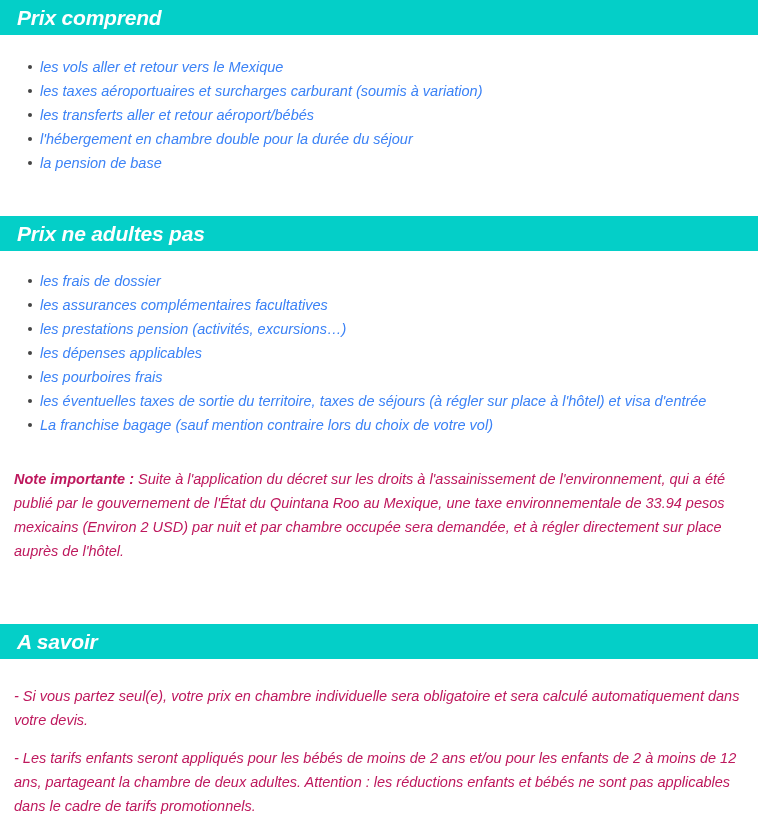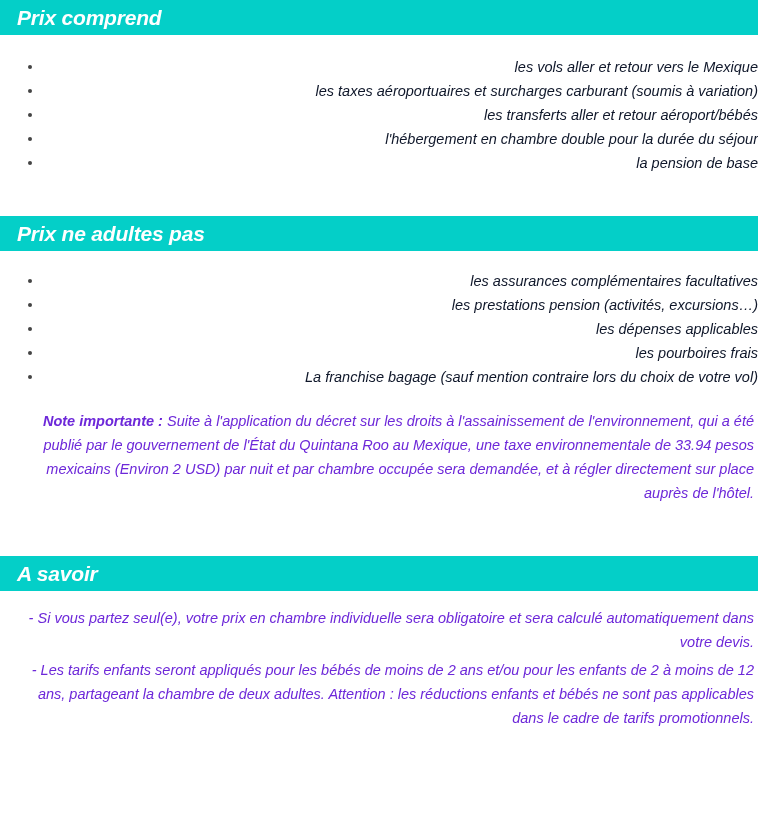--- a/index.html
+++ b/index.html
@@ -12,21 +12,20 @@
     height: 819px;
     font-family: "Liberation Sans", sans-serif;
     color: #444444;
     overflow: hidden;
   }
   .page {
     width: 758px;
     height: 819px;
     position: relative;
     background: #ffffff;
-    text-align: right;
   }
 
   
   .section-bar {
     background: #04cfc8;
     height: 35px;
     display: flex;
     align-items: center;
     padding: 0 0 0 17px;
     box-sizing: border-box;
@@ -47,40 +46,40 @@
     list-style: none;
     margin: 0;
     padding: 0;
   }
   ul.bullets li {
     position: relative;
     padding-left: 40px;
     font-style: italic;
     font-size: 14.5px;
     line-height: 24px;
-    color: #0f172a;
+    color: #3b82f6;
     white-space: nowrap;
   }
   ul.bullets li .dot {
     position: absolute;
     left: 28px;
     top: 10px;
     width: 4px;
     height: 4px;
     border-radius: 50%;
     background: #444444;
   }
 
   
   .para {
     font-style: italic;
     font-size: 14.5px;
     line-height: 24px;
-    color: #6d28d9;
-    margin: 4px;
+    color: #be185d;
+    margin: 14px;
   }
   .para b {
     font-weight: bold;
     font-style: italic;
   }
 
   
   .list-block-1 { padding-top: 20px; }
   .list-block-2 { padding-top: 18px; }
   .gap-after-list-1 { height: 41px; }
@@ -126,33 +125,41 @@
   <div class="gap-after-list-1"></div>
 
   <div class="section-bar">
     <span class="bar-title">Prix ne adultes pas</span>
   </div>
 
   <div class="list-block-2">
     <ul class="bullets">
       <li>
         <span class="dot"></span>
+        <span>les frais de dossier</span>
+      </li>
+      <li>
+        <span class="dot"></span>
         <span>les assurances complémentaires facultatives</span>
       </li>
       <li>
         <span class="dot"></span>
         <span>les prestations pension (activités, excursions…)</span>
       </li>
       <li>
         <span class="dot"></span>
         <span>les dépenses applicables</span>
       </li>
       <li>
         <span class="dot"></span>
         <span>les pourboires frais</span>
+      </li>
+      <li>
+        <span class="dot"></span>
+        <span>les éventuelles taxes de sortie du territoire, taxes de séjours (à régler sur place à l'hôtel) et visa d'entrée</span>
       </li>
       <li>
         <span class="dot"></span>
         <span>La franchise bagage (sauf mention contraire lors du choix de votre vol)</span>
       </li>
     </ul>
   </div>
 
   <div class="note-block">
     <p class="para"><b>Note importante :</b><span> Suite à l'application du décret sur les droits à l'assainissement de l'environnement, qui a été publié par le gouvernement de l'État du Quintana Roo au Mexique, une taxe environnementale de 33.94 pesos mexicains (Environ 2 USD) par nuit et par chambre occupée sera demandée, et à régler directement sur place auprès de l'hôtel.</span></p>

